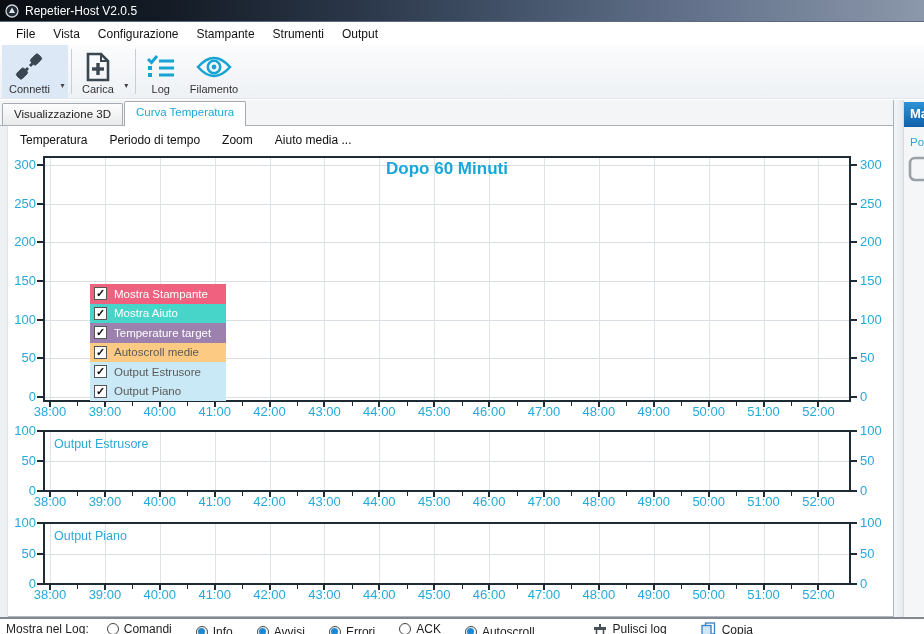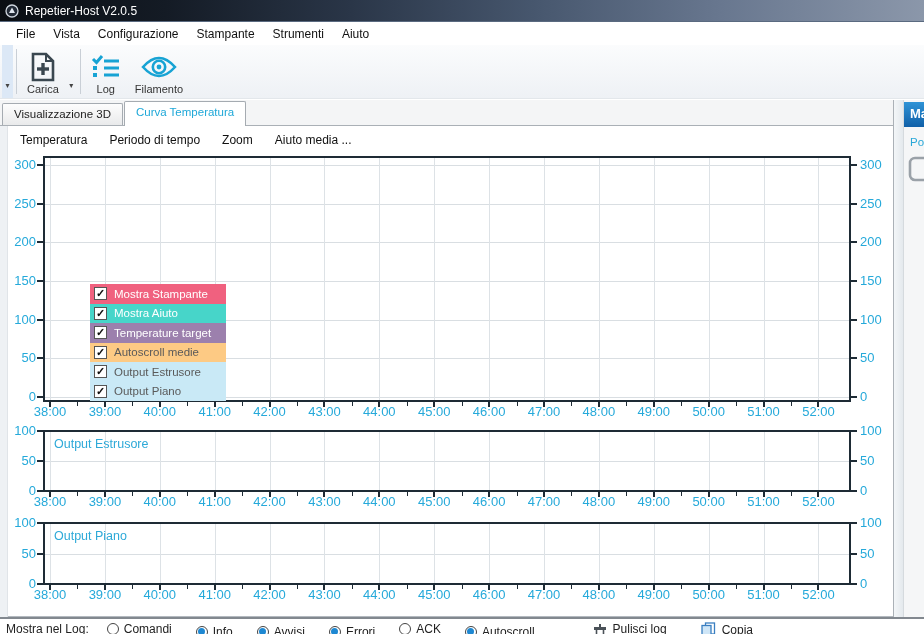--- a/index.html
+++ b/index.html
@@ -135,24 +135,37 @@
     </span>
     <span>Repetier-Host V2.0.5</span>
   </div>
 
   <div id="menubar">
       <div class="menuitem">File</div>
       <div class="menuitem">Vista</div>
       <div class="menuitem">Configurazione</div>
       <div class="menuitem">Stampante</div>
       <div class="menuitem">Strumenti</div>
-      <div class="menuitem">Aiuto</div>
+      <div class="menuitem">Output</div>
     </div>
 
   <div id="toolbar">
+    <div class="tbtn hl">
+      <span class="ticn">
+        <svg width="32" height="30" viewBox="0 0 32 32">
+          <g fill="#3a4750" stroke="#3a4750">
+            <rect x="3" y="19" width="11" height="8" rx="2" transform="rotate(-45 8.5 23)"></rect>
+            <rect x="18" y="4" width="11" height="8" rx="2" transform="rotate(-45 23.5 8)"></rect>
+            <line x1="12" y1="20" x2="15" y2="17" stroke-width="3"></line>
+            <line x1="17" y1="15" x2="20" y2="12" stroke-width="3"></line>
+          </g>
+        </svg>
+      </span>
+      <span>Connetti</span>
+    </div>
     <div class="tdrop hl">▾</div>
     <div class="tsep"></div>
     <div class="tbtn">
       <span class="ticn">
         <svg width="28" height="30" viewBox="0 0 26 30">
           <path d="M3 2 h13 l7 7 v19 h-20 z" fill="none" stroke="#3a4750" stroke-width="2.6"></path>
           <path d="M16 2 v7 h7" fill="none" stroke="#3a4750" stroke-width="2"></path>
           <line x1="13" y1="11" x2="13" y2="23" stroke="#3a4750" stroke-width="3.4"></line>
           <line x1="7" y1="17" x2="19" y2="17" stroke="#3a4750" stroke-width="3.4"></line>
         </svg>
@@ -294,20 +307,21 @@
         <div class="xtickmark" style="left: 707.679px; top: 276px; width: 2px; height: 5px;"></div>
         <div class="xtickmark" style="left: 736.123px; top: 276px; width: 1px; height: 4px;"></div>
         <div class="xlab" style="left: 684.679px; top: 278px; width: 48px;">50:00</div>
         <div class="vgrid" style="left: 763.566px; top: 32px; width: 1px; height: 242px;"></div>
         <div class="xtickmark" style="left: 762.566px; top: 276px; width: 2px; height: 5px;"></div>
         <div class="xtickmark" style="left: 791.01px; top: 276px; width: 1px; height: 4px;"></div>
         <div class="xlab" style="left: 739.566px; top: 278px; width: 48px;">51:00</div>
         <div class="vgrid" style="left: 818.454px; top: 32px; width: 1px; height: 242px;"></div>
         <div class="xtickmark" style="left: 817.454px; top: 276px; width: 2px; height: 5px;"></div>
         <div class="xlab" style="left: 794.454px; top: 278px; width: 48px;">52:00</div>
+        <div class="ctitle-center" style="left: 43px; top: 33px; width: 808px;">Dopo 60 Minuti</div>
       </div>
     <div class="chartroot" id="chart-1">
         <div class="plot" style="left: 43px; top: 304px; width: 808px; height: 62px;"></div>
         <div class="ylab l" style="left: 0px; top: 297px; width: 36px;">100</div>
         <div class="ylab r" style="left: 860px; top: 297px; width: 36px;">100</div>
         <div class="ytick" style="left: 37px; top: 304px; width: 6px; height: 2px;"></div>
         <div class="ytick" style="left: 851px; top: 304px; width: 6px; height: 2px;"></div>
         <div class="hgrid" style="left: 45px; top: 335px; width: 804px; height: 1px;"></div>
         <div class="ylab l" style="left: 0px; top: 327px; width: 36px;">50</div>
         <div class="ylab r" style="left: 860px; top: 327px; width: 36px;">50</div>

